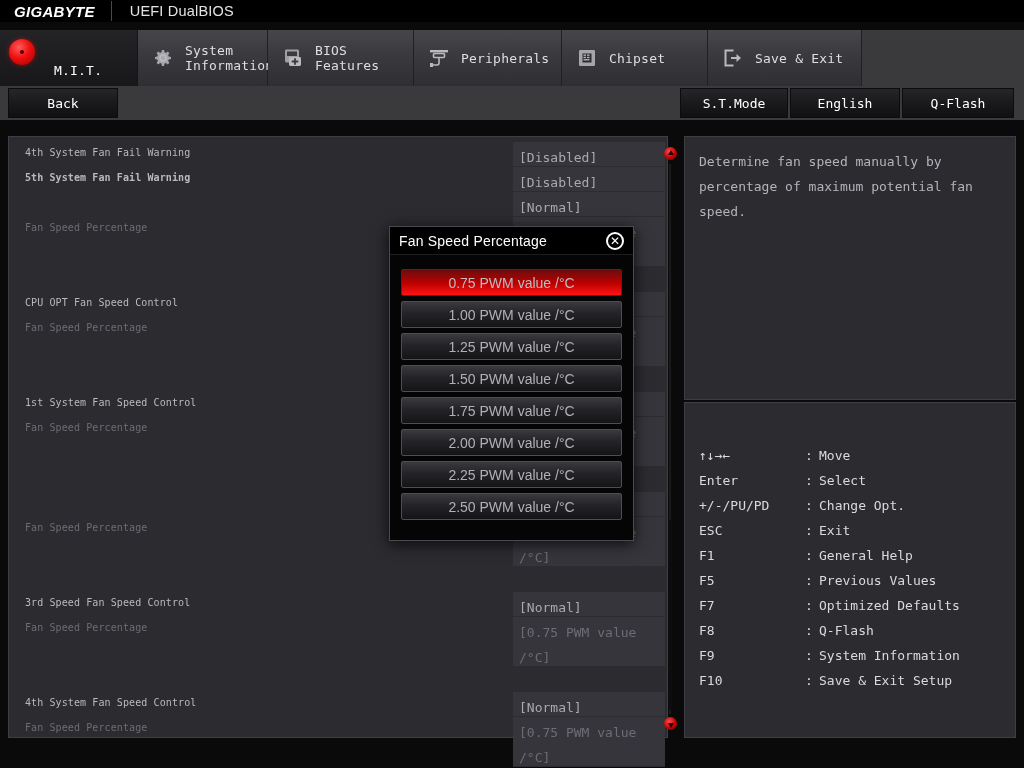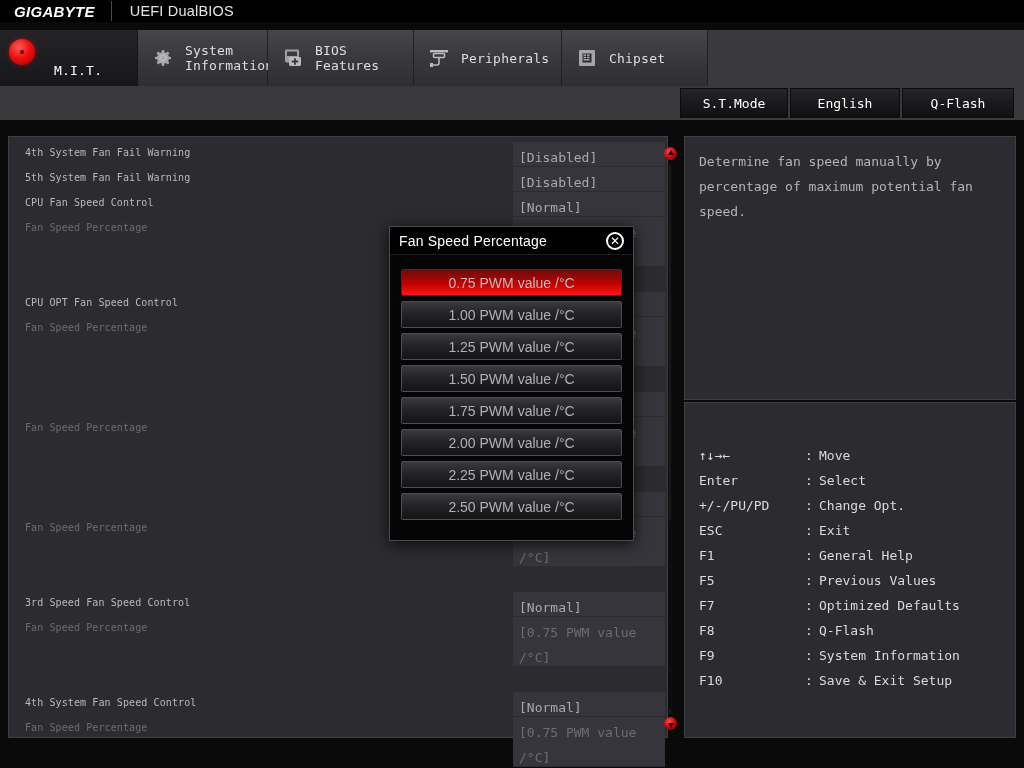--- a/index.html
+++ b/index.html
@@ -245,55 +245,66 @@
               <rect x="8.5" y="8.5" width="2.5" height="1.3"></rect>
               <rect x="12" y="8.5" width="2.5" height="1.3"></rect>
               <rect x="8.5" y="10.8" width="2.5" height="1.3"></rect>
               <rect x="12" y="10.8" width="2.5" height="1.3"></rect>
               <rect x="8.5" y="13.1" width="6" height="1.3"></rect>
             </g>
           </svg>
         </div>
         <div class="tab-label">Chipset</div>
       </div>
+      <div class="tab" style="width: 154px;">
+        <div class="tab-ico">
+          <svg width="24" height="24" viewBox="0 0 24 24">
+            <path d="M12.5 4.5H4.5v15h8" stroke="#b9b9be" stroke-width="2" fill="none"></path>
+            <path d="M10 12h9" stroke="#b9b9be" stroke-width="2"></path>
+            <path d="M15.5 8l4.5 4-4.5 4z" fill="#b9b9be"></path>
+          </svg>
+        </div>
+        <div class="tab-label">Save &amp; Exit</div>
+      </div>
     </div>
 
   <div class="subbar"></div>
+  <div class="btn-dark" id="btn-back">Back</div>
   <div class="btn-dark" id="btn-stmode">S.T.Mode</div>
   <div class="btn-dark" id="btn-lang">English</div>
   <div class="btn-dark" id="btn-qflash">Q-Flash</div>
 
   <div class="leftpanel">
     <div class="settings" id="settings-list">
         <div class="row" style="top: 5px; height: 25px;">
           <div class="row-label lbl-norm" style="top: 5px;">4th System Fan Fail Warning</div>
         </div>
         <div class="valcell" style="top: 5px; height: 25px;">[Disabled]</div>
         <div class="row" style="top: 30px; height: 25px;">
-          <div class="row-label lbl-norm" style="top: 5px;">5th System Fan Fail Warning</div>
+          <div class="row-label lbl-norm" style="top: 5px; font-weight: bold;">5th System Fan Fail Warning</div>
         </div>
         <div class="valcell" style="top: 30px; height: 25px;">[Disabled]</div>
-        <div class="row" style="top: 55px; height: 25px;">
-          <div class="row-label lbl-norm" style="top: 5px;">CPU Fan Speed Control</div>
-        </div>
         <div class="valcell" style="top: 55px; height: 25px;">[Normal]</div>
         <div class="row" style="top: 80px; height: 50px;">
           <div class="row-label lbl-dim" style="top: 5px;">Fan Speed Percentage</div>
         </div>
         <div class="valcell dim" style="top: 80px; height: 50px;">[0.75 PWM value
 /°C]</div>
         <div class="row" style="top: 155px; height: 25px;">
           <div class="row-label lbl-norm" style="top: 5px;">CPU OPT Fan Speed Control</div>
         </div>
         <div class="valcell" style="top: 155px; height: 25px;">[Normal]</div>
         <div class="row" style="top: 180px; height: 50px;">
           <div class="row-label lbl-dim" style="top: 5px;">Fan Speed Percentage</div>
         </div>
         <div class="valcell dim" style="top: 180px; height: 50px;">[0.75 PWM value
 /°C]</div>
+        <div class="row" style="top: 255px; height: 25px;">
+          <div class="row-label lbl-norm" style="top: 5px;">1st System Fan Speed Control</div>
+        </div>
         <div class="valcell" style="top: 255px; height: 25px;">[Normal]</div>
         <div class="row" style="top: 280px; height: 50px;">
           <div class="row-label lbl-dim" style="top: 5px;">Fan Speed Percentage</div>
         </div>
         <div class="valcell dim" style="top: 280px; height: 50px;">[0.75 PWM value
 /°C]</div>
         <div class="valcell" style="top: 355px; height: 25px;">[Normal]</div>
         <div class="row" style="top: 380px; height: 50px;">
           <div class="row-label lbl-dim" style="top: 5px;">Fan Speed Percentage</div>
         </div>

